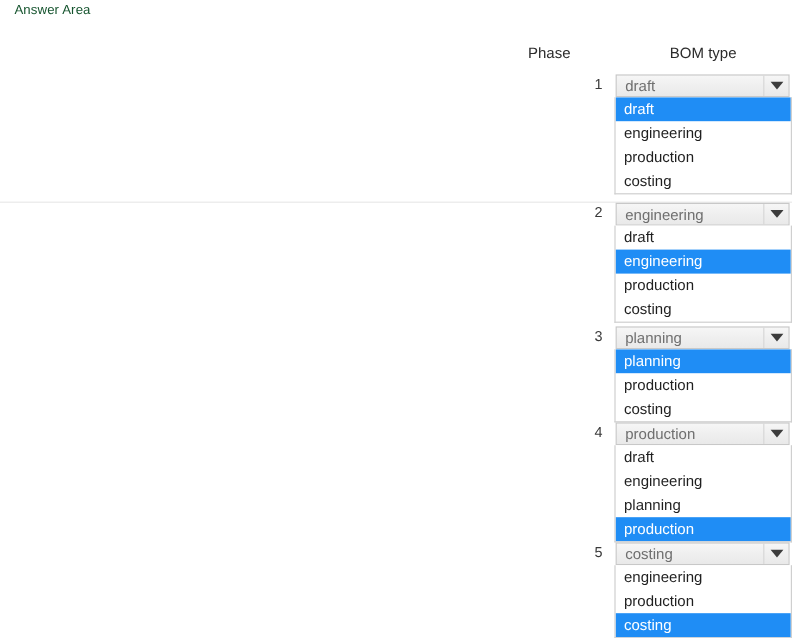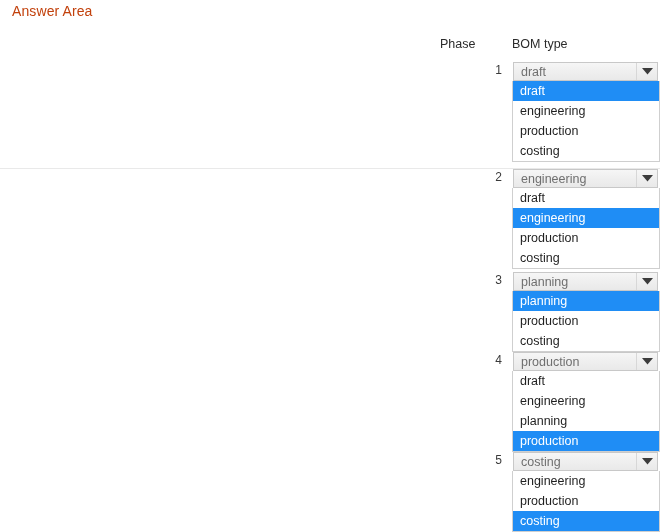--- a/index.html
+++ b/index.html
@@ -15,22 +15,22 @@
     font-family: "Liberation Sans", sans-serif;
     color: #262626;
     -webkit-font-smoothing: antialiased;
   }
 
   
   #answer-area-title {
     position: absolute;
     left: 12px;
     top: 3px;
-    font-size: 14px;
-    color: #c2410c;
+    font-size: 11px;
+    color: #14532d;
     letter-spacing: 0.1px;
   }
 
   
   .hrule {
     position: absolute;
     left: 0;
     width: 660px;
     height: 1px;
     background: #e9e9e9;
@@ -44,20 +44,21 @@
     top: 37px;
     width: 60px;
     font-size: 12.5px;
     color: #2b2b2b;
   }
   #header-bomtype {
     position: absolute;
     left: 512px;
     top: 37px;
     width: 148px;
+    text-align: center;
     font-size: 12.5px;
     color: #2b2b2b;
   }
 
   
   .row {
     position: absolute;
     left: 0;
     width: 660px;
   }

